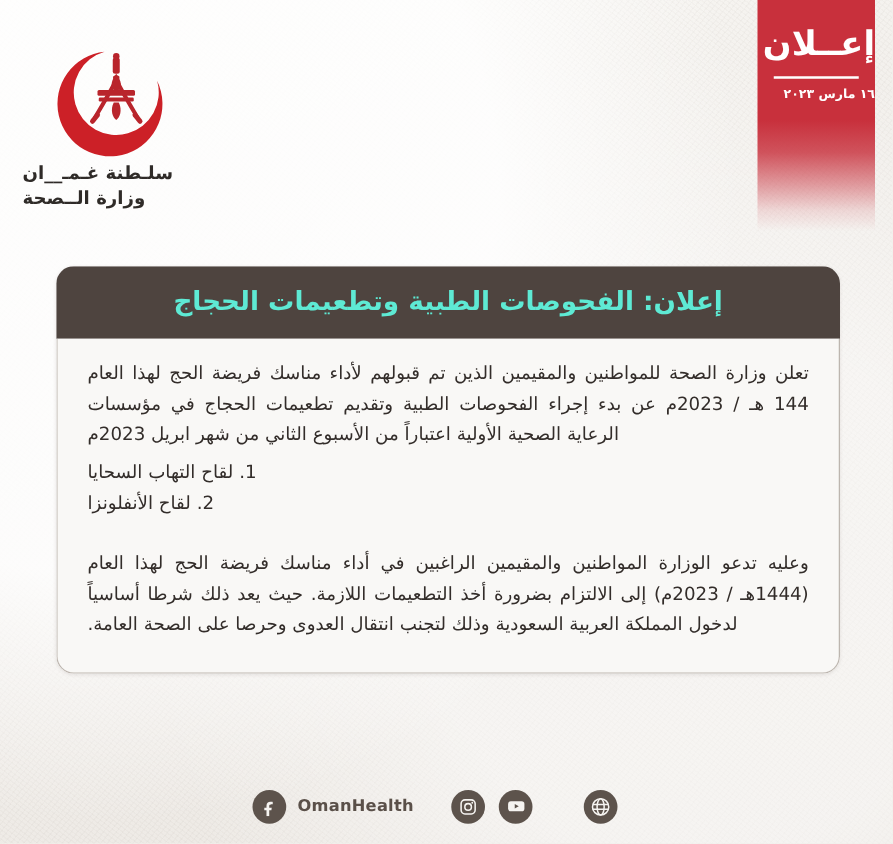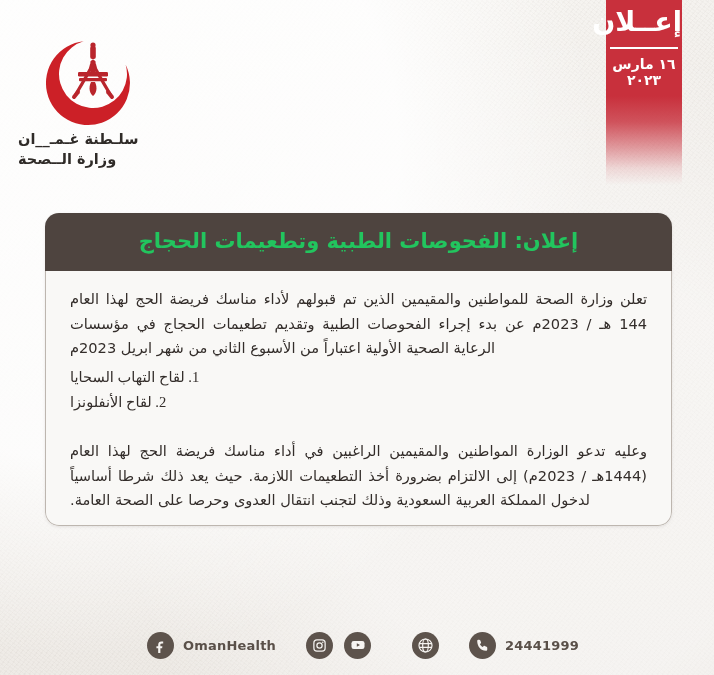--- a/index.html
+++ b/index.html
@@ -29,50 +29,50 @@
       repeating-linear-gradient(-51deg, rgba(140,130,120,0.04) 0 1px, rgba(0,0,0,0) 1px 4px),
       linear-gradient(160deg, #faf9f6 0%, #f1eeea 45%, #ece8e3 100%);
     overflow: hidden;
   }
 
   
   .banner {
     position: absolute;
     top: 0;
     left: 606px;
-    width: 76px;
+    width: 94px;
     height: 185px;
     background: linear-gradient(to bottom,
         #c8303c 0%,
         #c8303c 52%,
         rgba(200,48,60,0.82) 66%,
         rgba(200,48,60,0.45) 80%,
         rgba(200,48,60,0.14) 91%,
         rgba(200,48,60,0.0) 100%);
-    text-align: center;
+    text-align: right;
     box-sizing: border-box;
-    padding-top: 6px;
+    padding-top: 20px;
   }
   .banner-title {
     color: #ffffff;
     font-size: 27px;
     font-weight: 700;
     letter-spacing: 1px;
     line-height: 1.18;
     direction: rtl;
   }
   .banner-rule {
     width: 68px;
     height: 2px;
     background: #ffffff;
     margin: 9px auto 7px auto;
   }
   .banner-date {
     color: #ffffff;
-    font-size: 14px;
+    font-size: 10px;
     font-weight: 700;
     letter-spacing: 0.4px;
     direction: rtl;
   }
 
   
   .logo-block {
     position: absolute;
     top: 22px;
     left: 18px;
@@ -105,53 +105,52 @@
     border-radius: 14px;
     overflow: hidden;
     box-shadow: 0 1px 3px rgba(60,50,45,0.10);
   }
   .card-header {
     background: #4e443f;
     padding: 15px 22px 16px 22px;
     text-align: center;
   }
   .card-title {
-    color: #22c55e;
+    color: #5eead4;
     font-size: 21px;
     font-weight: 700;
     line-height: 1.3;
     direction: rtl;
     letter-spacing: 0.2px;
   }
   .card-body {
     background: #f9f8f6;
     border: 1px solid #bdb6af;
     border-top: none;
     border-bottom-left-radius: 14px;
     border-bottom-right-radius: 14px;
-    padding: 16px 24px 8px 24px;
+    padding: 16px 24px 21px 24px;
     direction: rtl;
   }
   .para {
     color: #332d2a;
     font-size: 14.6px;
     line-height: 1.68;
     text-align: justify;
     text-align-last: left;
     margin: 0 0 4px 0;
     direction: rtl;
   }
   .para.first { text-align-last: left; }
   .para.second { margin-top: 8px; }
   .vlist {
     list-style: none;
     margin: 4px 0 0 0;
     padding: 0;
     direction: rtl;
-    font-family: Liberation Serif, serif;
   }
   .vlist li {
     color: #332d2a;
     font-size: 14.6px;
     line-height: 1.72;
     text-align: left;
     direction: rtl;
   }
   .divider-gap { height: 16px; }
   .para.last {
@@ -302,24 +301,16 @@
         <svg width="17" height="17" viewBox="0 0 24 24" fill="none" stroke="#f6f4f1" stroke-width="1.7">
           <circle cx="12" cy="12" r="9.2"></circle>
           <ellipse cx="12" cy="12" rx="4" ry="9.2"></ellipse>
           <path d="M3 9.3h18M3 14.7h18"></path>
         </svg>
       </span>
     </div>
 
     <div class="f-spacer-lg"></div>
 
-    <div class="f-group">
-      <span class="f-icon">
-        <svg width="15" height="15" viewBox="0 0 24 24" fill="#f6f4f1">
-          <path d="M6.6 2.6c.8 0 1.4.4 1.7 1.1l1.3 3c.3.7.1 1.5-.5 2l-1.3 1c.9 2.1 2.6 3.8 4.7 4.7l1-1.3c.5-.6 1.3-.8 2-.5l3 1.3c.7.3 1.1.9 1.1 1.7v2.7c0 1.2-1 2.2-2.2 2.1C9.3 20 4 14.7 3.5 4.8A2.1 2.1 0 0 1 5.6 2.6z"></path>
-        </svg>
-      </span>
-      <span class="f-label">24441999</span>
-    </div>
 
   </div>
 
 </div>
 
 </body></html>

